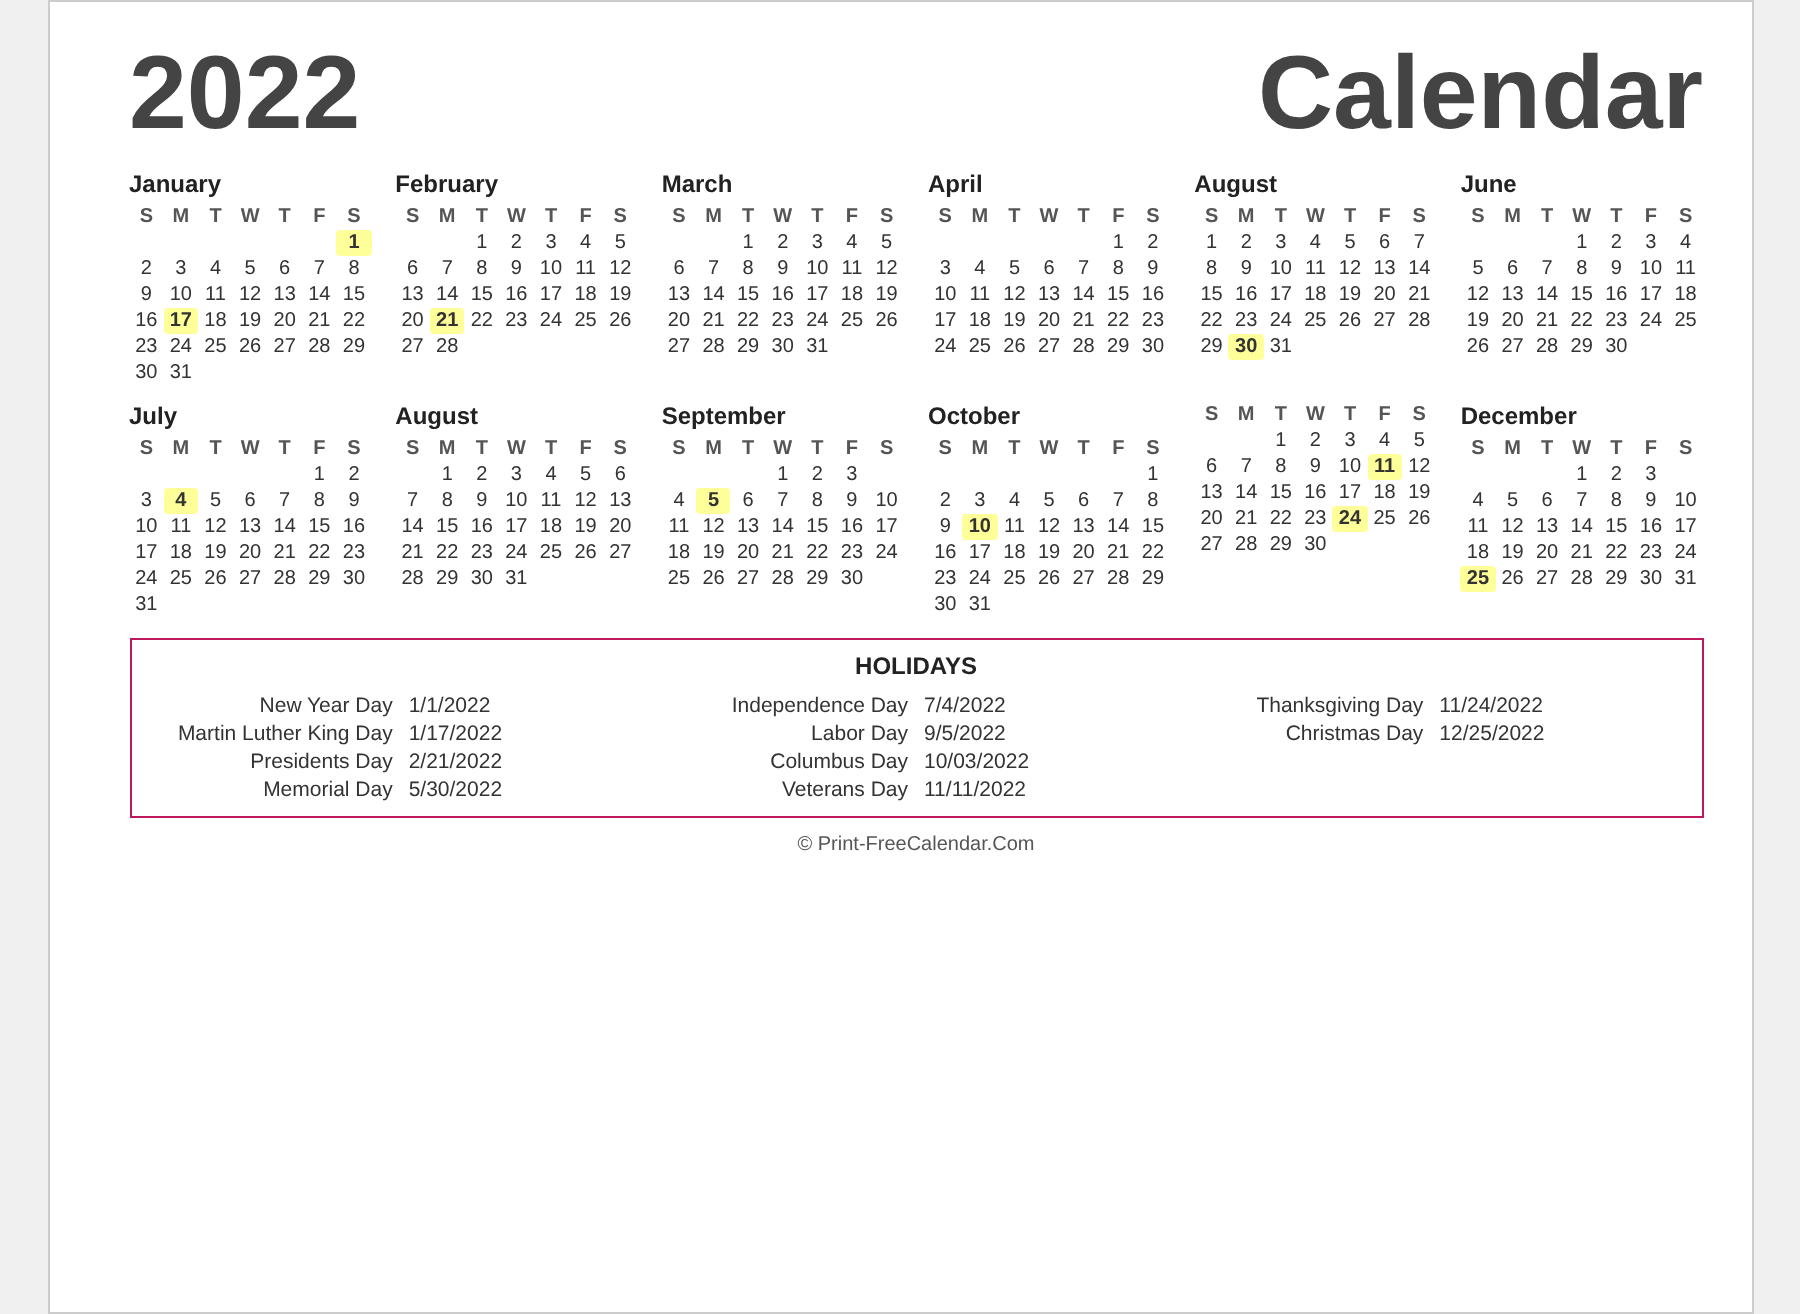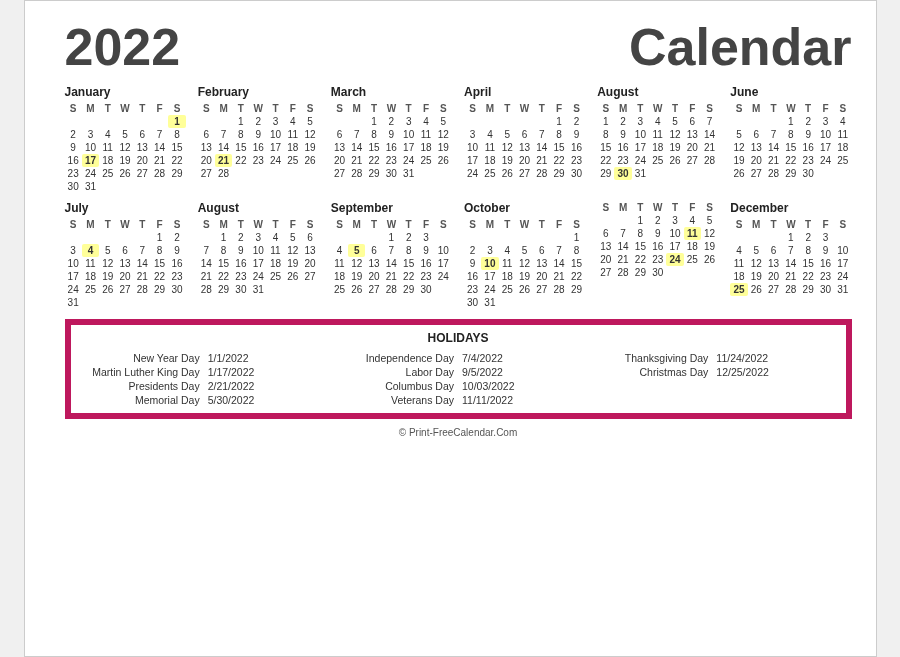--- a/index.html
+++ b/index.html
@@ -69,21 +69,21 @@
       color: #333;
       min-width: 16px;
     }
     .cal-table td.holiday {
       background: #ffff99;
       border-radius: 2px;
       font-weight: bold;
     }
     .holidays-section {
       margin-top: 10px;
-      border: 6px solid #be185d;
+      border: 1px solid #be185d;
       padding: 6px 10px;
     }
     .holidays-header {
       text-align: center;
       font-weight: bold;
       font-size: 12px;
       margin-bottom: 6px;
       color: #222;
     }
     .holidays-grid {

